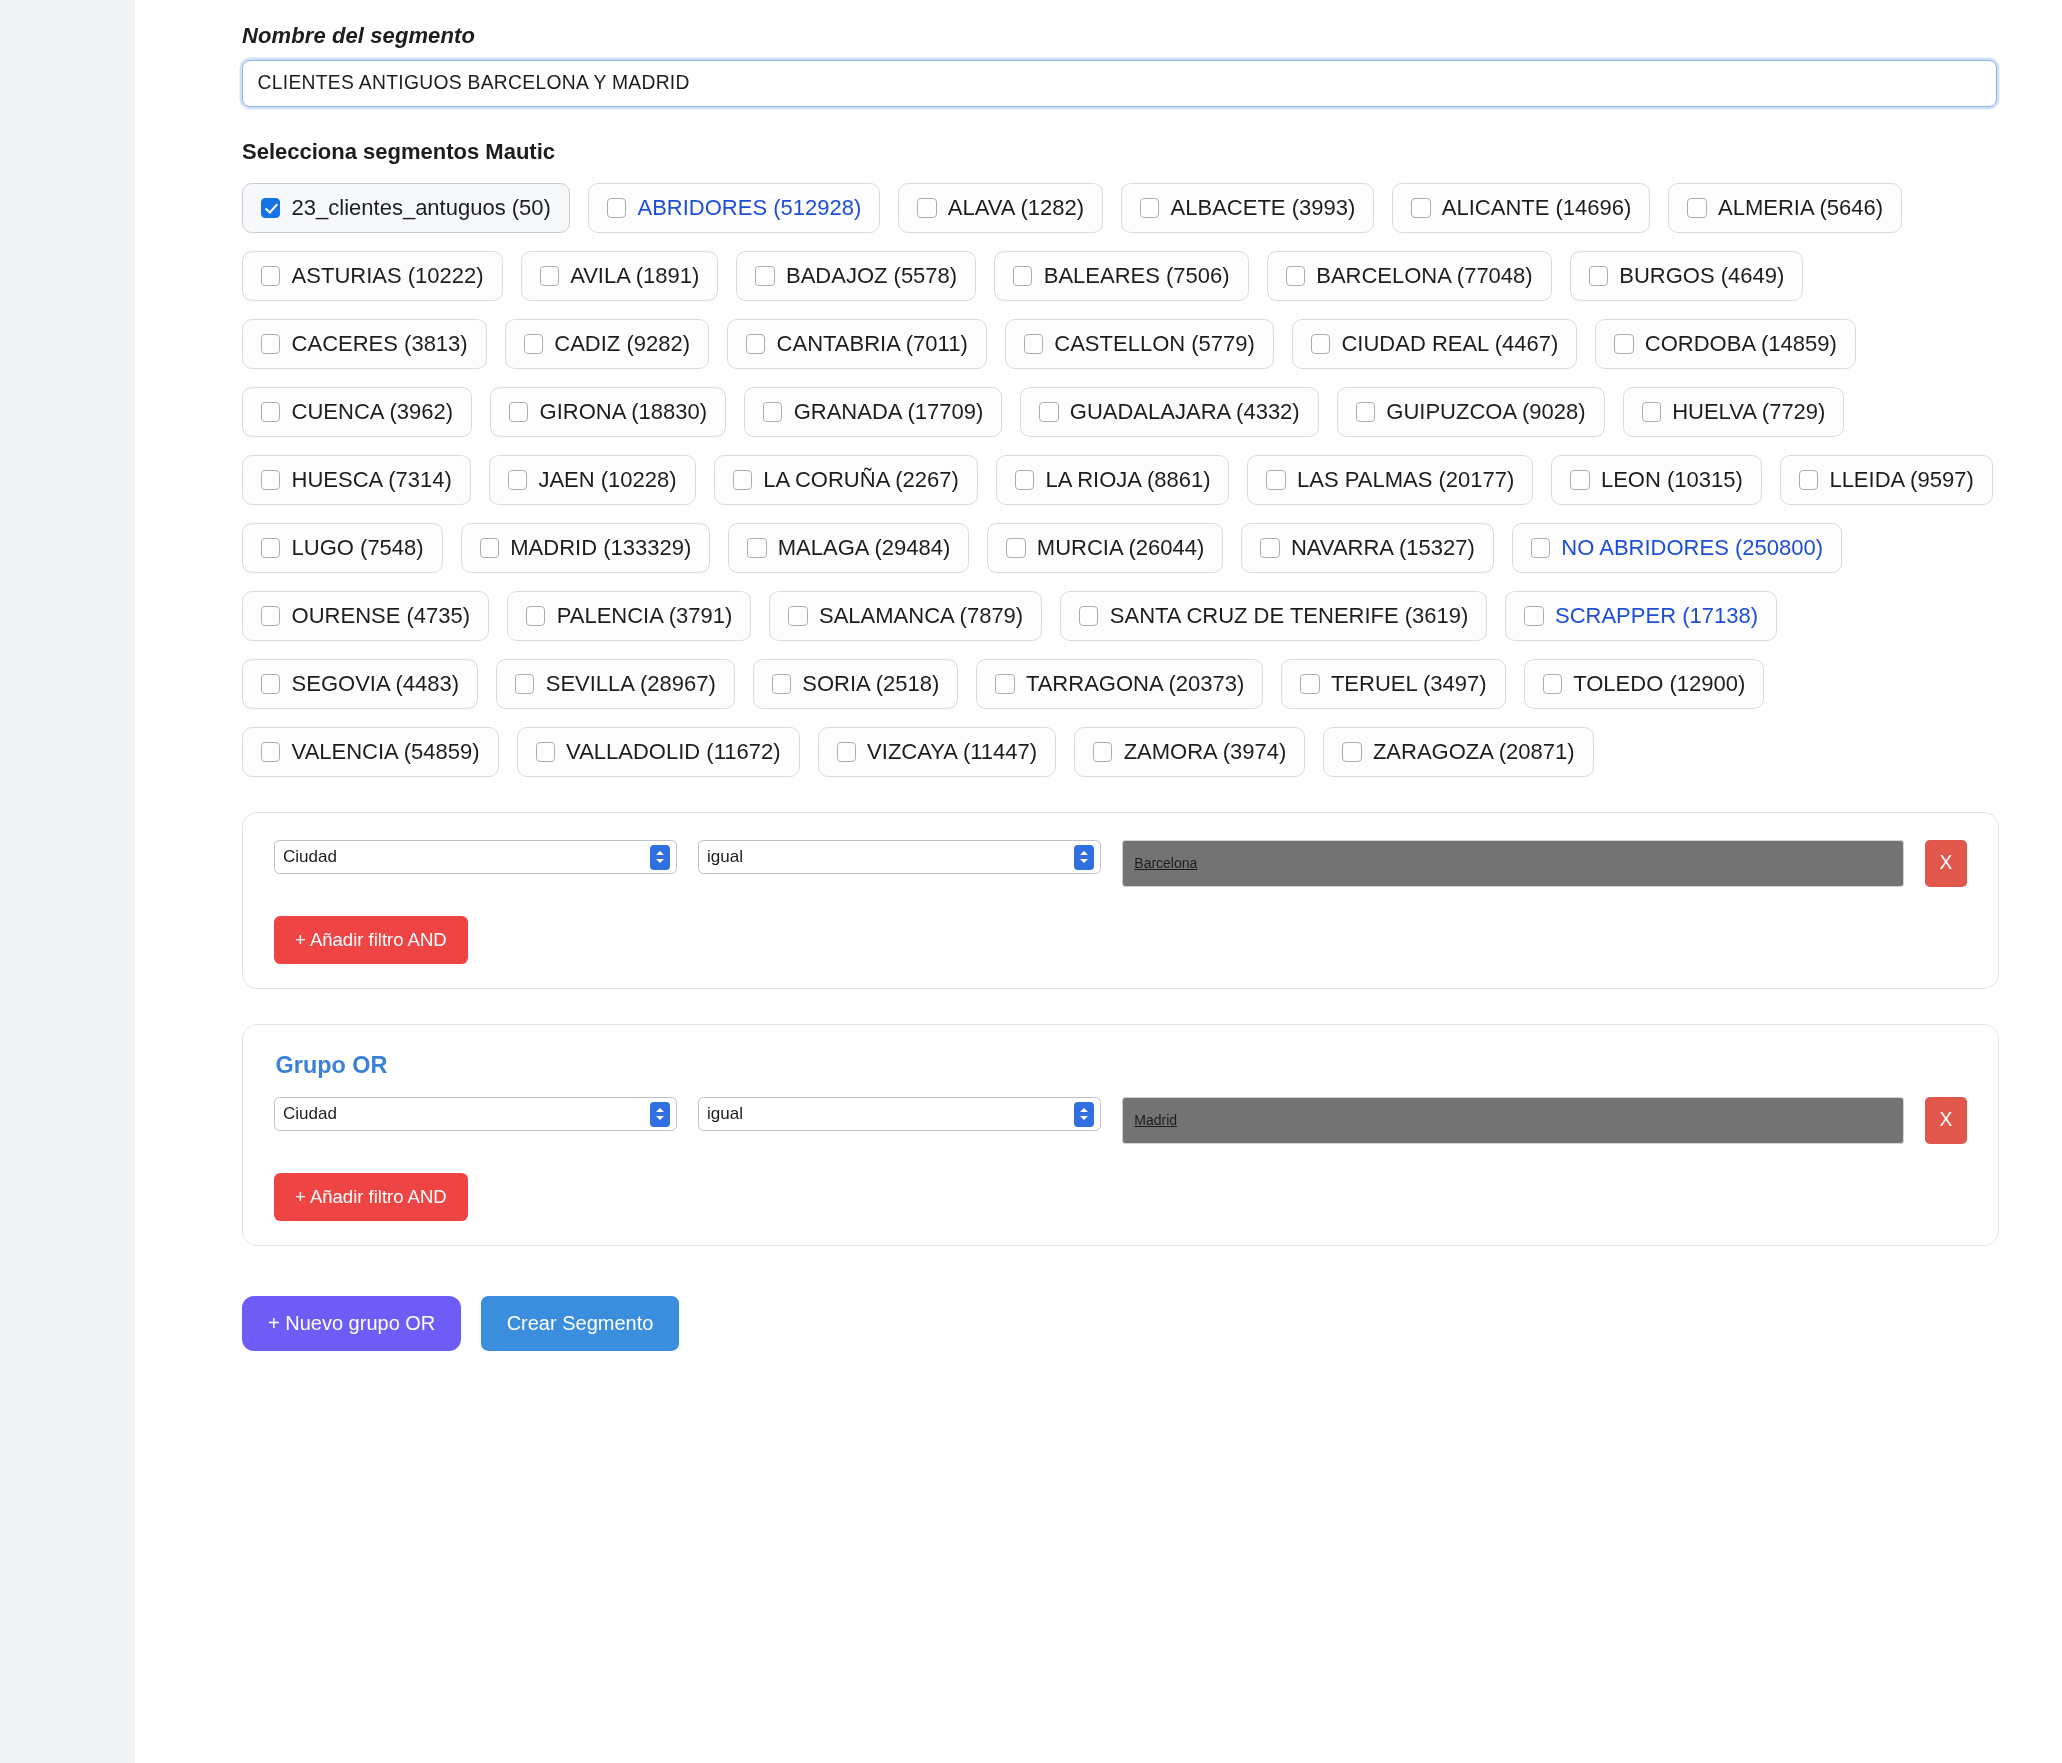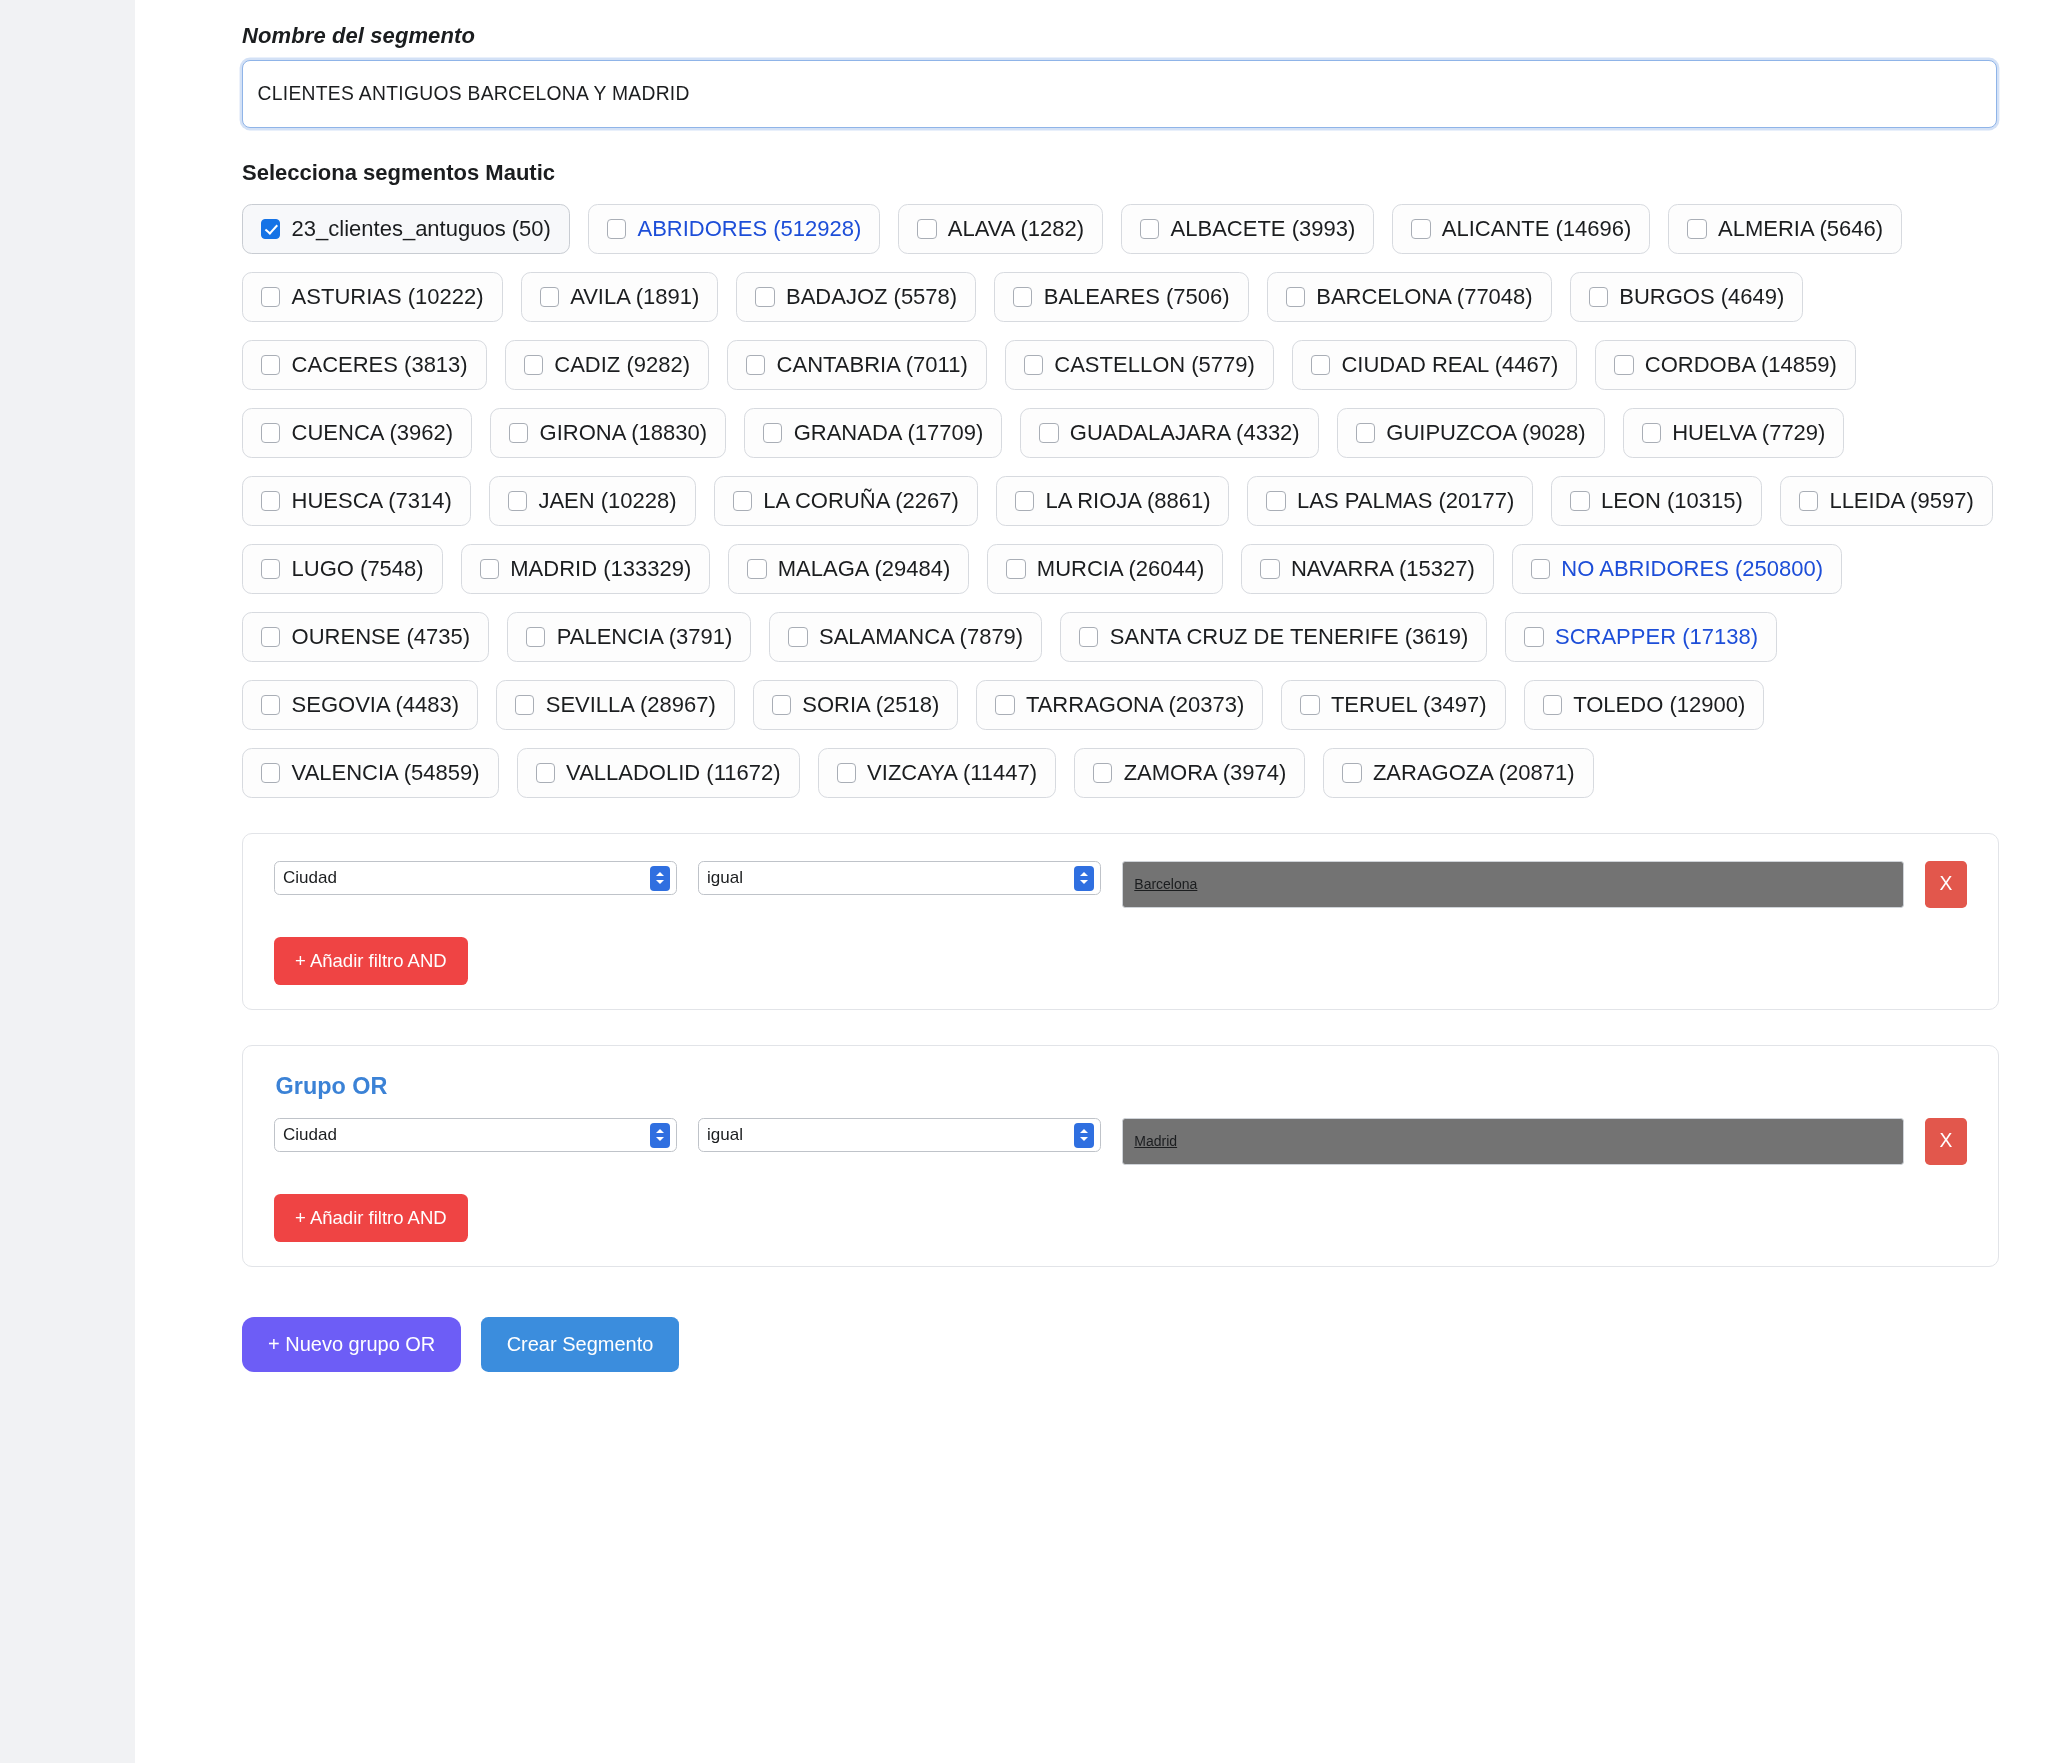--- a/index.html
+++ b/index.html
@@ -32,21 +32,21 @@
     margin: 22.6px 0 11.3px 59px;
     letter-spacing: 0.1px;
     font-style: italic;
   }
   .name-input-wrap {
     margin: 0 0 0 59px;
     width: 1755px;
   }
   input.name-input {
     width: 100%;
-    height: 68px;
+    height: 47px;
     border: 1.6px solid #8fb4e8;
     border-radius: 8px;
     padding: 0 14.5px;
     font-size: 19.3px;
     font-family: "Liberation Sans", sans-serif;
     color: #1b1d1f;
     outline: none;
     box-shadow: 0 0 0 2.4px rgba(130,170,230,.35);
     background: #fff;
     letter-spacing: 0.3px;
@@ -106,21 +106,21 @@
     width: 4.8px;
     height: 9.7px;
     border: solid #fff;
     border-width: 0 2.4px 2.4px 0;
     transform: rotate(42deg);
   }
   .filter-box {
     margin: 35px 0 0 59px;
     width: 1757px;
     border: 0.8px solid #e2e4e8;
-    border-radius: 10px;
+    border-radius: 15px;
     background: #fff;
     padding: 27px 31px 24px 31px;
   }
   .or-title {
     color: #3b82d6;
     font-size: 23.4px;
     font-weight: bold;
     margin: 0 0 18px 1.6px;
   }
   .filter-row {

